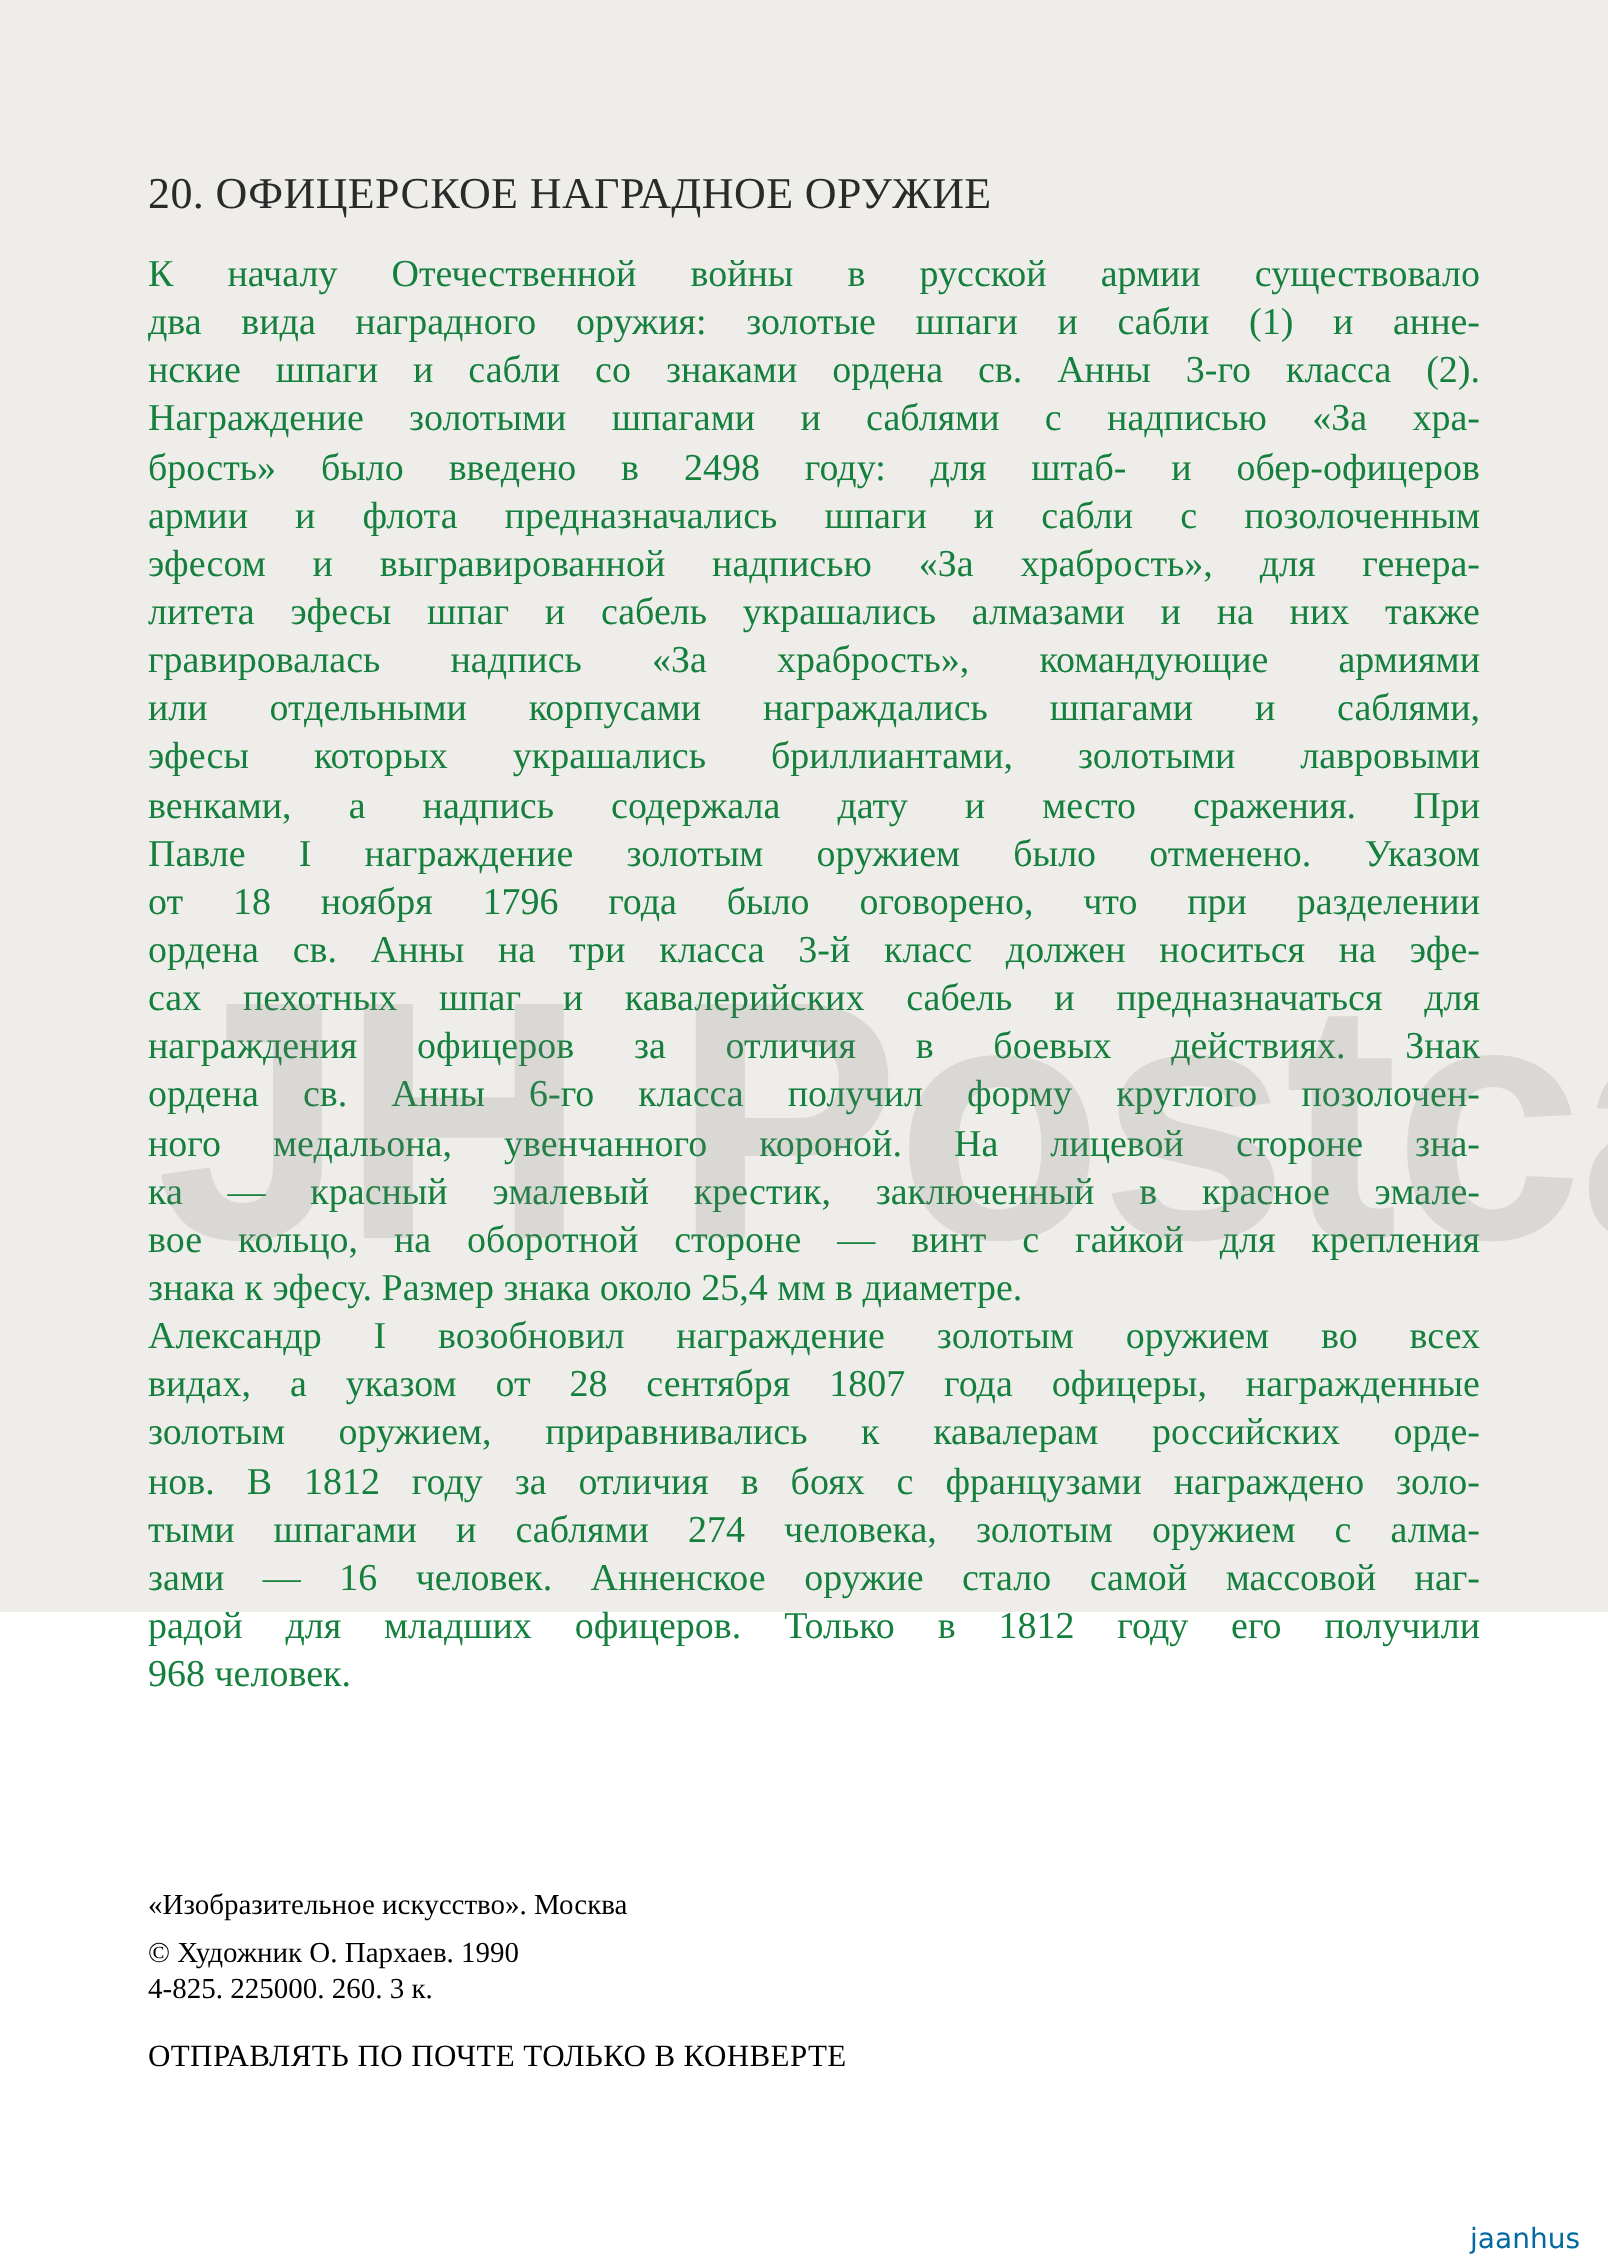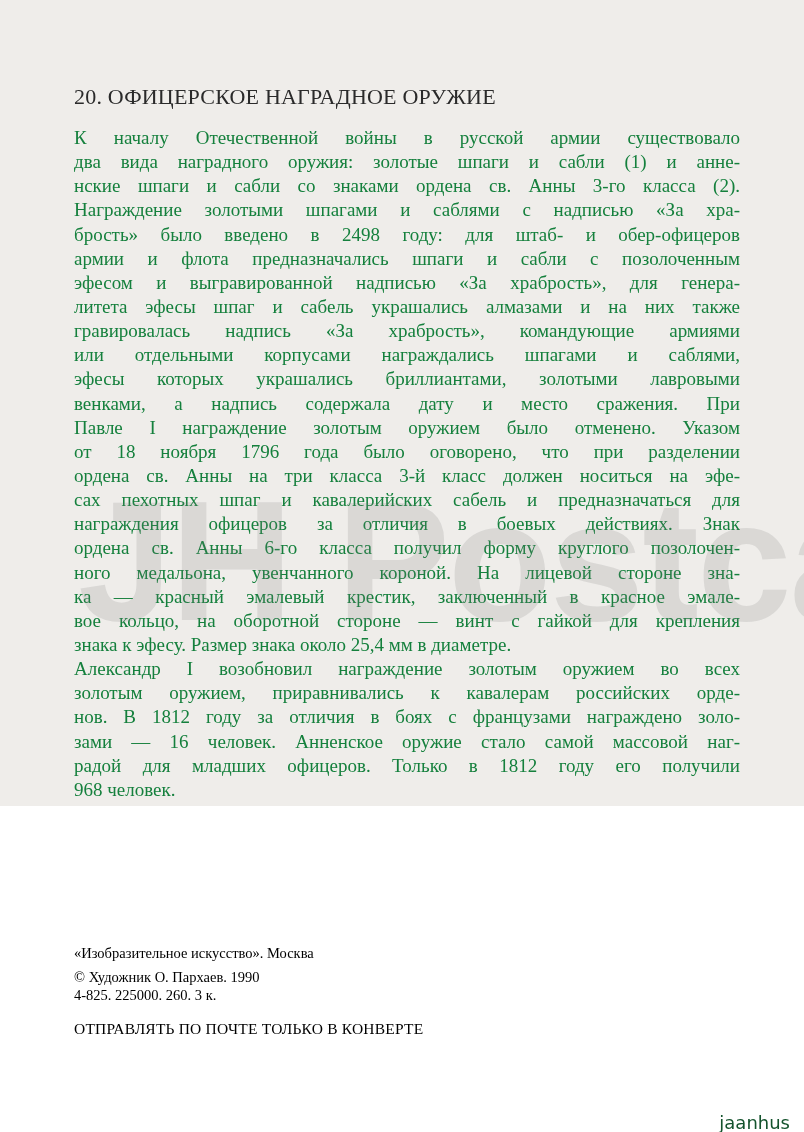--- a/index.html
+++ b/index.html
@@ -72,22 +72,22 @@
       position: absolute;
       left: 8px; top: 1132px;
       font-family: "DejaVu Sans", sans-serif;
       font-size: 14px;
       color: #111;
     }
     .footer-right {
       position: absolute;
       right: 14px; top: 1112px;
       font-family: "DejaVu Sans", sans-serif;
-      font-size: 18px;
-      color: #14532d;
+      font-size: 14px;
+      color: #0369a1;
     }
   </style>
 </head>
 <body>
 
 <div class="card">
   <div class="title">20.  ОФИЦЕРСКОЕ НАГРАДНОЕ ОРУЖИЕ</div>
 
   <div class="body-text" id="body-text">
       <span class="line">К началу Отечественной войны в русской армии существовало</span>
@@ -106,22 +106,24 @@
       <span class="line">от 18 ноября 1796 года было оговорено, что при разделении</span>
       <span class="line">ордена св. Анны на три класса 3-й класс должен носиться на эфе-</span>
       <span class="line">сах пехотных шпаг и кавалерийских сабель и предназначаться для</span>
       <span class="line">награждения офицеров за отличия в боевых действиях. Знак</span>
       <span class="line">ордена св. Анны 6-го класса получил форму круглого позолочен-</span>
       <span class="line">ного медальона, увенчанного короной. На лицевой стороне зна-</span>
       <span class="line">ка — красный эмалевый крестик, заключенный в красное эмале-</span>
       <span class="line">вое кольцо, на оборотной стороне — винт с гайкой для крепления</span>
       <span class="line last">знака к эфесу. Размер знака около 25,4 мм в диаметре.</span>
       <span class="line">Александр I возобновил награждение золотым оружием во всех</span>
+      <span class="line">видах, а указом от 28 сентября 1807 года офицеры, награжденные</span>
       <span class="line">золотым оружием, приравнивались к кавалерам российских орде-</span>
       <span class="line">нов. В 1812 году за отличия в боях с французами награждено золо-</span>
+      <span class="line">тыми шпагами и саблями 274 человека, золотым оружием с алма-</span>
       <span class="line">зами — 16 человек. Анненское оружие стало самой массовой наг-</span>
       <span class="line">радой для младших офицеров. Только в 1812 году его получили</span>
       <span class="line last">968 человек.</span>
     </div>
 
   <div class="watermark">JH Postcards</div>
 
   <div class="imprint">
     <span class="publisher">«Изобразительное искусство». Москва</span>
     <span class="copyright">© Художник О. Пархаев. 1990</span>

